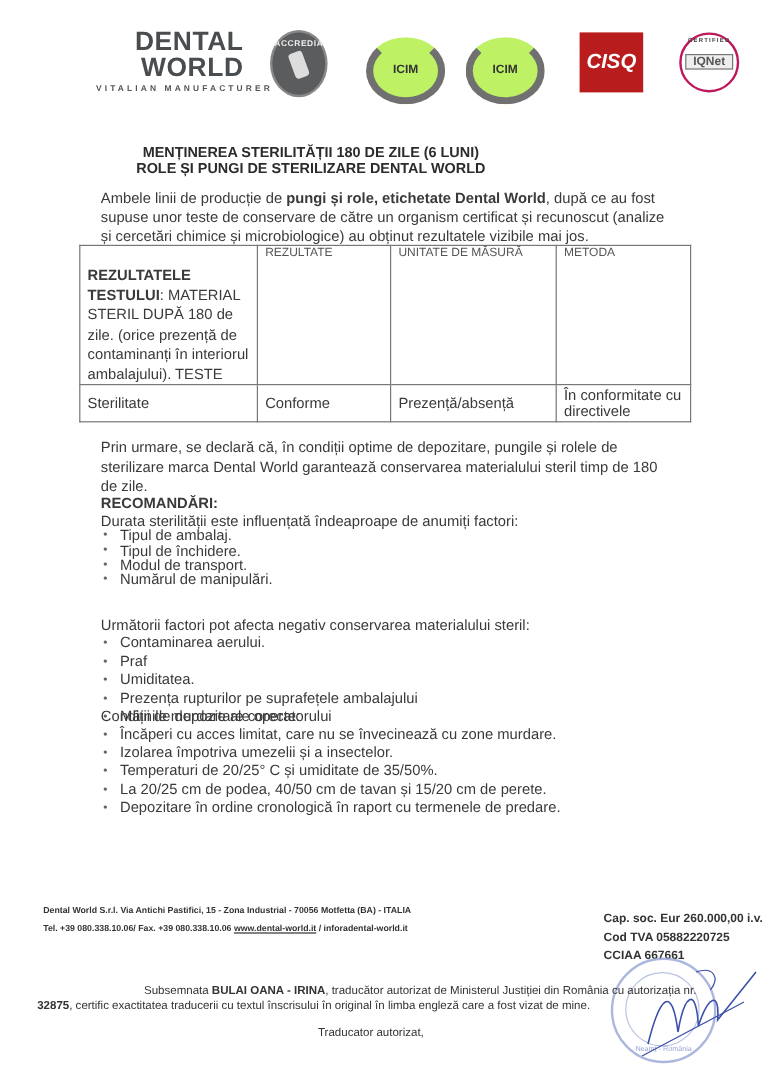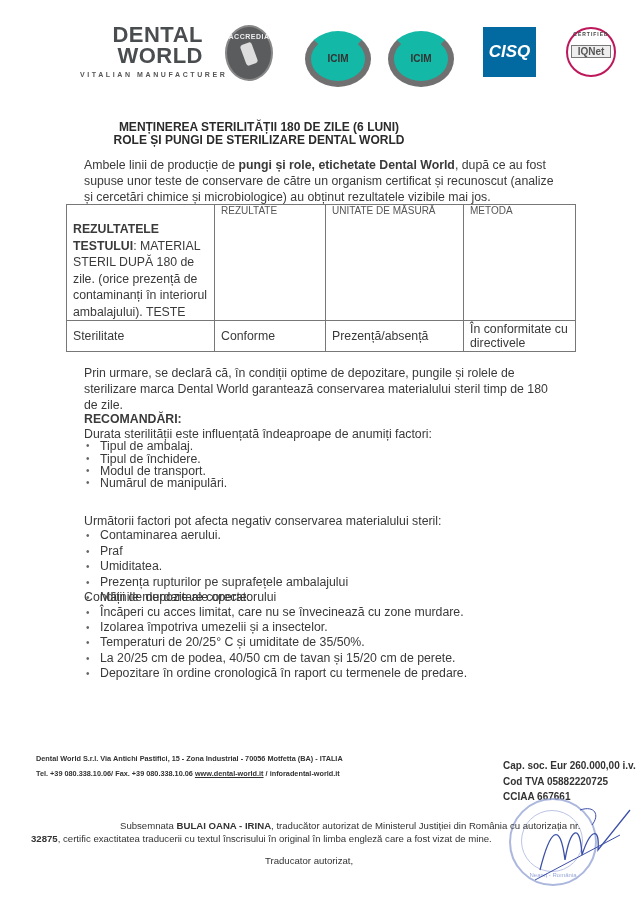--- a/index.html
+++ b/index.html
@@ -8,25 +8,25 @@
     font-family: "Liberation Sans", sans-serif; color: #2e2e2e;
   }
   .abs { position: absolute; }
   
   .logo-dw { left: 108px; top: 24px; width: 95px; text-align: right; font-weight: bold; font-size: 22px; line-height: 21px; color: #4a4d50; letter-spacing: 0.5px; }
   .logo-tag { left: 80px; top: 71px; font-size: 7px; font-weight: bold; letter-spacing: 2.6px; color: #555; }
   .badge { border-radius: 50%; }
   .b-accredia { left: 225px; top: 25px; width: 44px; height: 52px; background: #5a5c5e; border: 2px solid #888; }
   .b-accredia .txt { position:absolute; top:6px; width:100%; text-align:center; color:#eee; font-size:7px; font-weight:bold; letter-spacing:0.5px; }
   .b-accredia .italy { position:absolute; left:16px; top:16px; width:12px; height:22px; background:#ddd; transform: rotate(-20deg); border-radius: 3px; }
-  .b-icim { width: 54px; height: 44px; border: 6px solid #707070; border-top-color: transparent; border-radius: 50%; background: #14b8a6; }
+  .b-icim { width: 54px; height: 44px; border: 6px solid #707070; border-top-color: transparent; border-radius: 50%; background: #bef264; }
   .b-icim .txt { position:absolute; top:16px; width:100%; text-align:center; font-size:10px; font-weight:bold; color:#333; }
   .b-icim1 { left: 305px; top: 31px; }
   .b-icim2 { left: 388px; top: 31px; }
-  .b-cisq { left: 483px; top: 27px; width: 53px; height: 50px; background: #0369a1; color: #fff; font-size: 17px; font-weight: bold; font-style: italic; text-align: center; line-height: 50px; }
+  .b-cisq { left: 483px; top: 27px; width: 53px; height: 50px; background: #b91c1c; color: #fff; font-size: 17px; font-weight: bold; font-style: italic; text-align: center; line-height: 50px; }
   .b-iqnet { left: 566px; top: 27px; width: 46px; height: 46px; border: 2px solid #be185d; background: #fff; }
   .b-iqnet .top { position:absolute; top:2px; width:100%; text-align:center; font-size:5px; font-weight:bold; letter-spacing:1px; color:#444; }
   .b-iqnet .mid { position:absolute; top:16px; left:3px; right:3px; text-align:center; font-size:10px; font-weight:bold; color:#555; border:1px solid #777; background:#eee; }
   
   .title { left: 0; width: 518px; text-align: center; font-weight: bold; font-size: 12px; line-height: 13px; color: #2b2b2b; }
   .t1 { top: 121px; } .t2 { top: 134px; }
   .para { left: 84px; width: 478px; font-size: 12.3px; line-height: 16px; color: #3a3a3a; }
   .intro { top: 157px; }
   
   table.res { position: absolute; left: 66px; top: 204px; width: 510px; border-collapse: collapse; font-size: 12.3px; color: #3a3a3a; }

